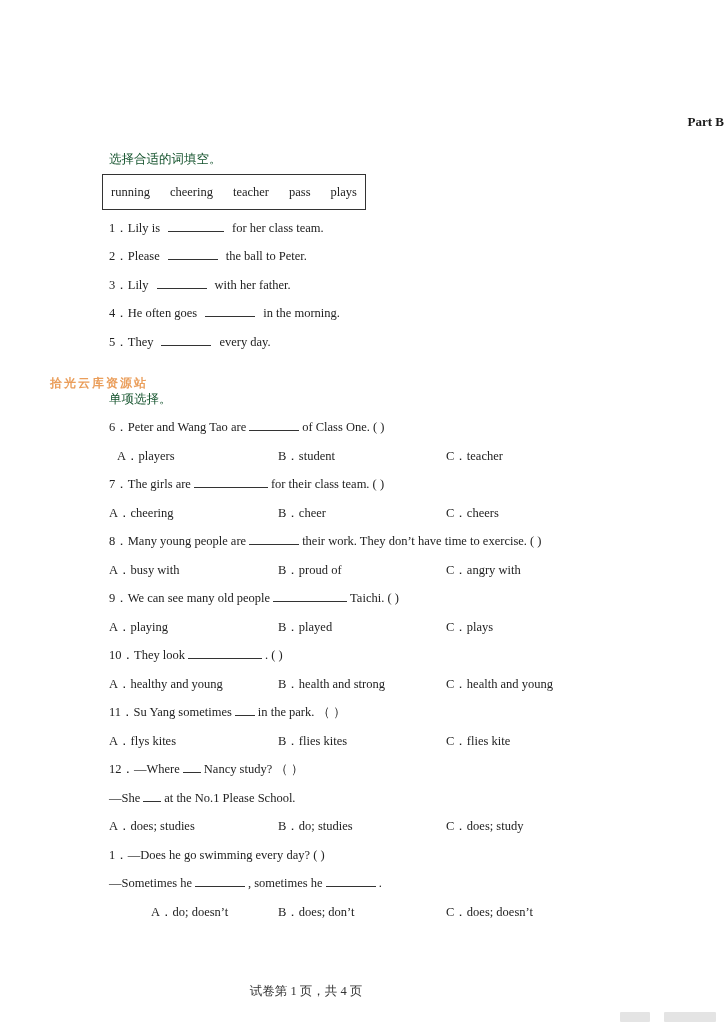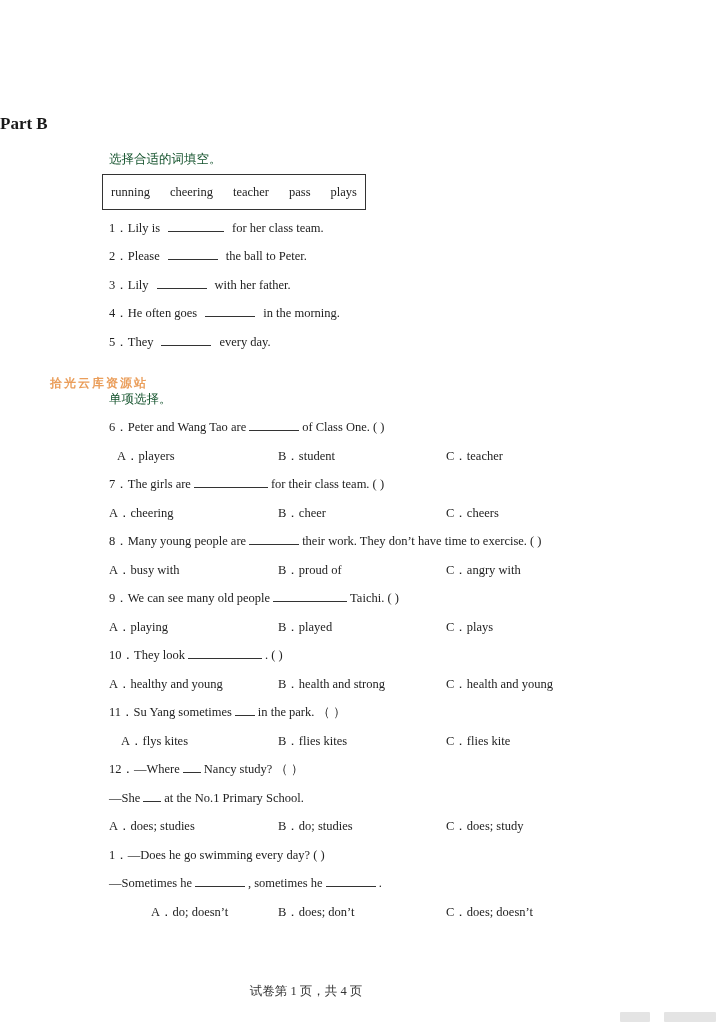--- a/index.html
+++ b/index.html
@@ -1,21 +1,21 @@
 <!DOCTYPE html>
 <html><head>
   <meta charset="utf-8">
   <style>
     html, body { margin: 0; padding: 0; }
     body {
       width: 724px; height: 1024px; background: #ffffff; position: relative; overflow: hidden;
       font-family: "Liberation Serif", "DejaVu Serif", serif; color: #222;
     }
     .abs { position: absolute; white-space: nowrap; }
-    .title { left: 0; width: 724px; top: 114px; text-align: left; font-weight: bold; font-size: 17px; color: #1a1a1a; }
+    .title { left: 0; width: 724px; top: 114px; text-align: right; font-weight: bold; font-size: 13px; color: #1a1a1a; }
     .instr { font-size: 12.5px; color: #14532d; }
     .wordbox {
       left: 102px; top: 174px; width: 264px; height: 36px; border: 1px solid #333;
       display: flex; align-items: center; justify-content: space-between; padding: 0 8px; box-sizing: border-box;
       font-size: 12.5px;
     }
     .line { font-size: 12.5px; }
     .blank { display: inline-block; border-bottom: 1px solid #333; height: 11px; vertical-align: baseline; margin: 0 3px; }
     .opt { font-size: 12.5px; }
     .watermark {
@@ -90,29 +90,29 @@
 <div class="abs line" style="left:109px; top:647px;">
   <span>10．</span><span>They look</span><span class="blank" style="width:74px;"></span><span>. (    )</span>
 </div>
 <div class="abs opt" style="left:109px; top:676px;">A．healthy and young</div>
 <div class="abs opt" style="left:278px; top:676px;">B．health and strong</div>
 <div class="abs opt" style="left:446px; top:676px;">C．health and young</div>
 
 <div class="abs line" style="left:109px; top:704px;">
   <span>11．</span><span>Su Yang sometimes</span><span class="blank" style="width:20px;"></span><span>in the park. （ ）</span>
 </div>
-<div class="abs opt" style="left:109px; top:733px;margin-left:12px;">A．flys kites</div>
+<div class="abs opt" style="left:109px; top:733px;">A．flys kites</div>
 <div class="abs opt" style="left:278px; top:733px;">B．flies kites</div>
 <div class="abs opt" style="left:446px; top:733px;">C．flies kite</div>
 
 <div class="abs line" style="left:109px; top:761px;">
   <span>12．</span><span>—Where</span><span class="blank" style="width:18px;"></span><span>Nancy study? （ ）</span>
 </div>
 <div class="abs line" style="left:109px; top:790px;">
-  <span>—She</span><span class="blank" style="width:18px;"></span><span>at the No.1 Primary School.</span>
+  <span>—She</span><span class="blank" style="width:18px;"></span><span>at the No.1 Please School.</span>
 </div>
 <div class="abs opt" style="left:109px; top:818px;">A．does; studies</div>
 <div class="abs opt" style="left:278px; top:818px;">B．do; studies</div>
 <div class="abs opt" style="left:446px; top:818px;">C．does; study</div>
 
 <div class="abs line" style="left:109px; top:847px;">
   <span>1．</span><span>—Does he go swimming every day? (    )</span>
 </div>
 <div class="abs line" style="left:109px; top:875px;">
   <span>—Sometimes he</span><span class="blank" style="width:50px;"></span><span>, sometimes he</span><span class="blank" style="width:50px;"></span><span>.</span>

